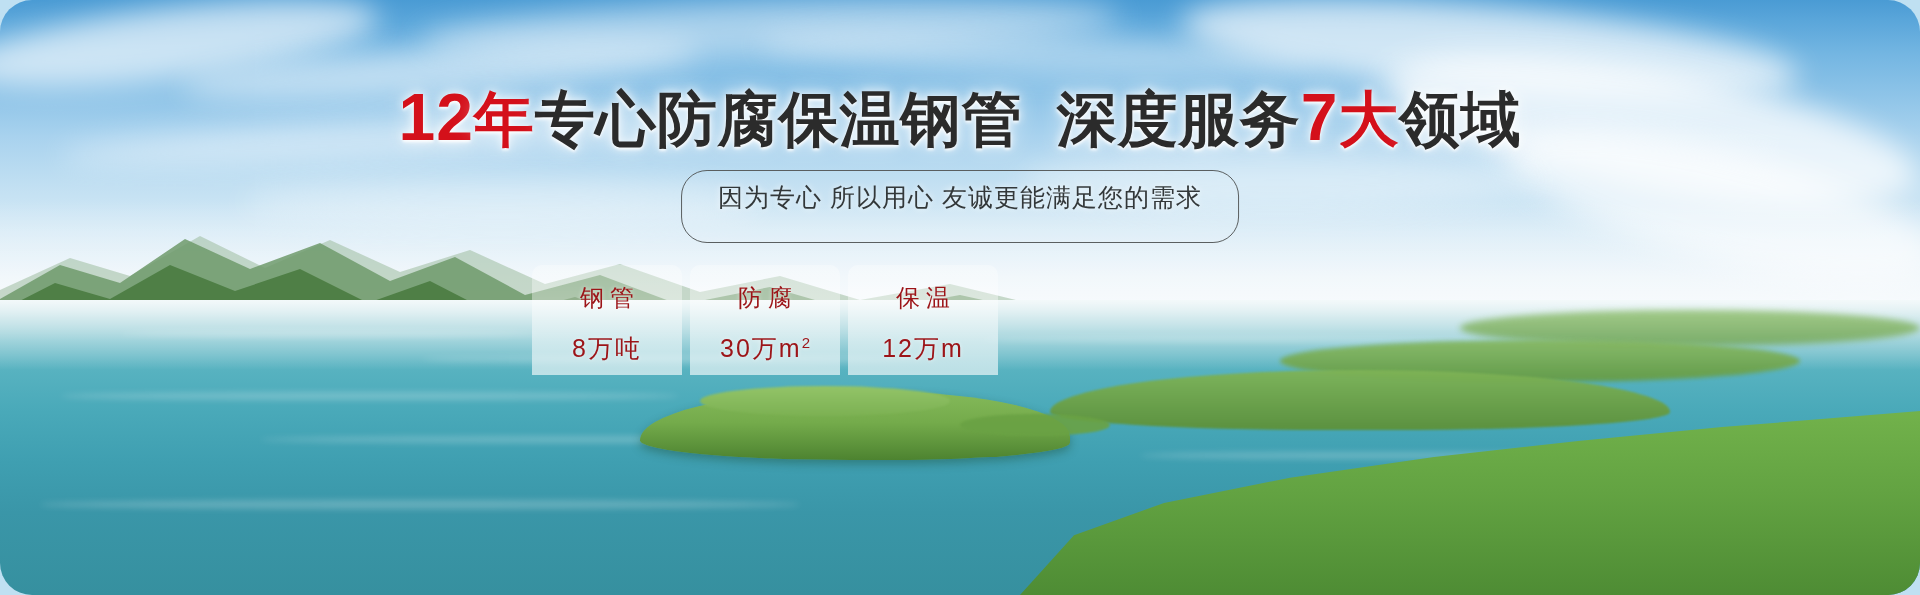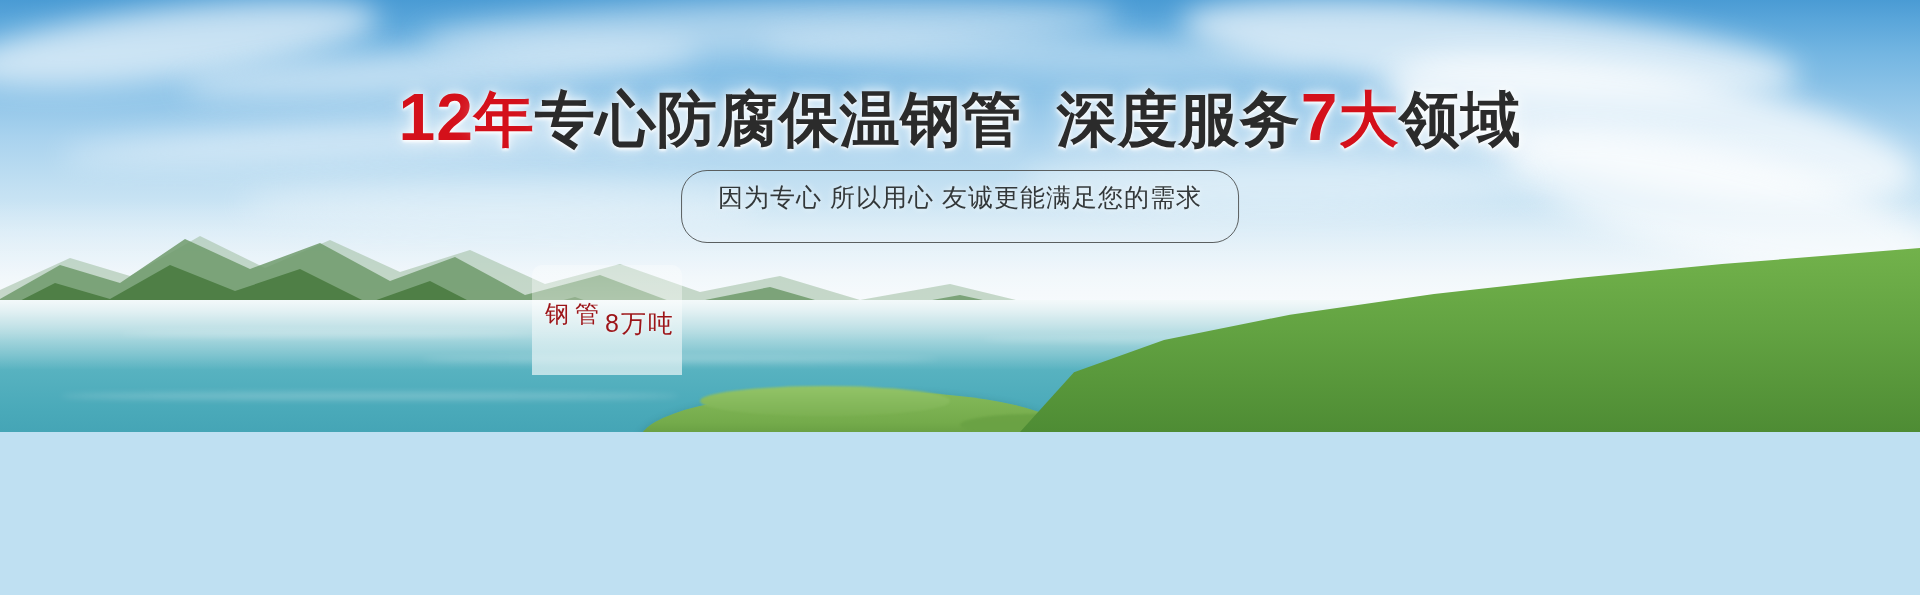--- a/index.html
+++ b/index.html
@@ -1,19 +1,19 @@
 <!DOCTYPE html>
 <html><head>
 <meta charset="utf-8">
 <style>
   * { margin:0; padding:0; box-sizing:border-box; }
   html,body { width:1920px; height:595px; overflow:hidden; }
   body { font-family:"Liberation Sans","DejaVu Sans",sans-serif; background:#bfe0f2; }
 
-  .banner { position:relative; width:1920px; height:432px; overflow:hidden; }
+  .banner { position:relative; width:1920px; height:595px; overflow:hidden;border-radius:32px; }
 
   
   .sky {
     position:absolute; left:0; top:0; width:1920px; height:340px;
     background:
       linear-gradient(to bottom,
         #4a9bd4 0%, #5aa6da 6%, #74b6e2 16%, #8ec4e8 28%,
         #a8d2ee 40%, #c0dff2 54%, #d6eaf6 68%, #e6f1f8 82%, #eff6fa 100%);
   }
   .cloud { position:absolute; background:rgba(255,255,255,0.85); border-radius:50%; filter:blur(14px); }
@@ -117,21 +117,21 @@
 
   
   .cards {
     position:absolute; left:532px; top:265px;
     display:flex; gap:8px;
   }
   .card {
     width:150px; height:110px;
     background:linear-gradient(to bottom, rgba(255,255,255,0.30) 0%, rgba(255,255,255,0.42) 45%, rgba(255,255,255,0.62) 100%);
     border-radius:10px 10px 0 0;
-    display:flex; flex-direction:row; align-items:center; justify-content:center;
+    display:flex; flex-direction:column; align-items:center; justify-content:center;
     padding-top:6px;
   }
   .card-label {
     font-size:24px; color:#9c1418; letter-spacing:6px; text-indent:6px;
     margin-bottom:18px; text-shadow:0 0 4px rgba(255,255,255,.6);
   }
   .card-value {
     font-size:25px; color:#9c1418; letter-spacing:2px;
     text-shadow:0 0 4px rgba(255,255,255,.6);
   }
@@ -198,17 +198,25 @@
 
   <div class="subtitle-pill">因为专心 所以用心 友诚更能满足您的需求</div>
 
   <div class="cards">
 
     <div class="card">
       <div class="card-label">钢管</div>
       <div class="card-value"><span>8万吨</span></div>
     </div>
 
-
+    <div class="card">
+      <div class="card-label">防腐</div>
+      <div class="card-value"><span>30万m</span><sup>2</sup></div>
+    </div>
+
+    <div class="card">
+      <div class="card-label">保温</div>
+      <div class="card-value"><span>12万m</span></div>
+    </div>
 
   </div>
 
 </div>
 
 </body></html>

